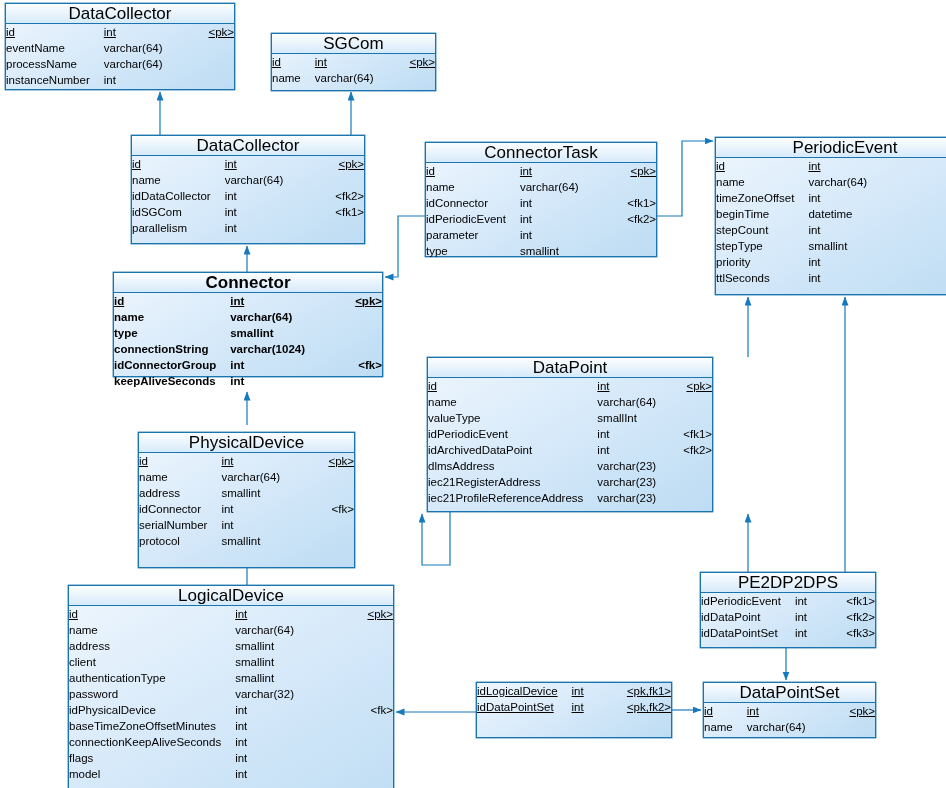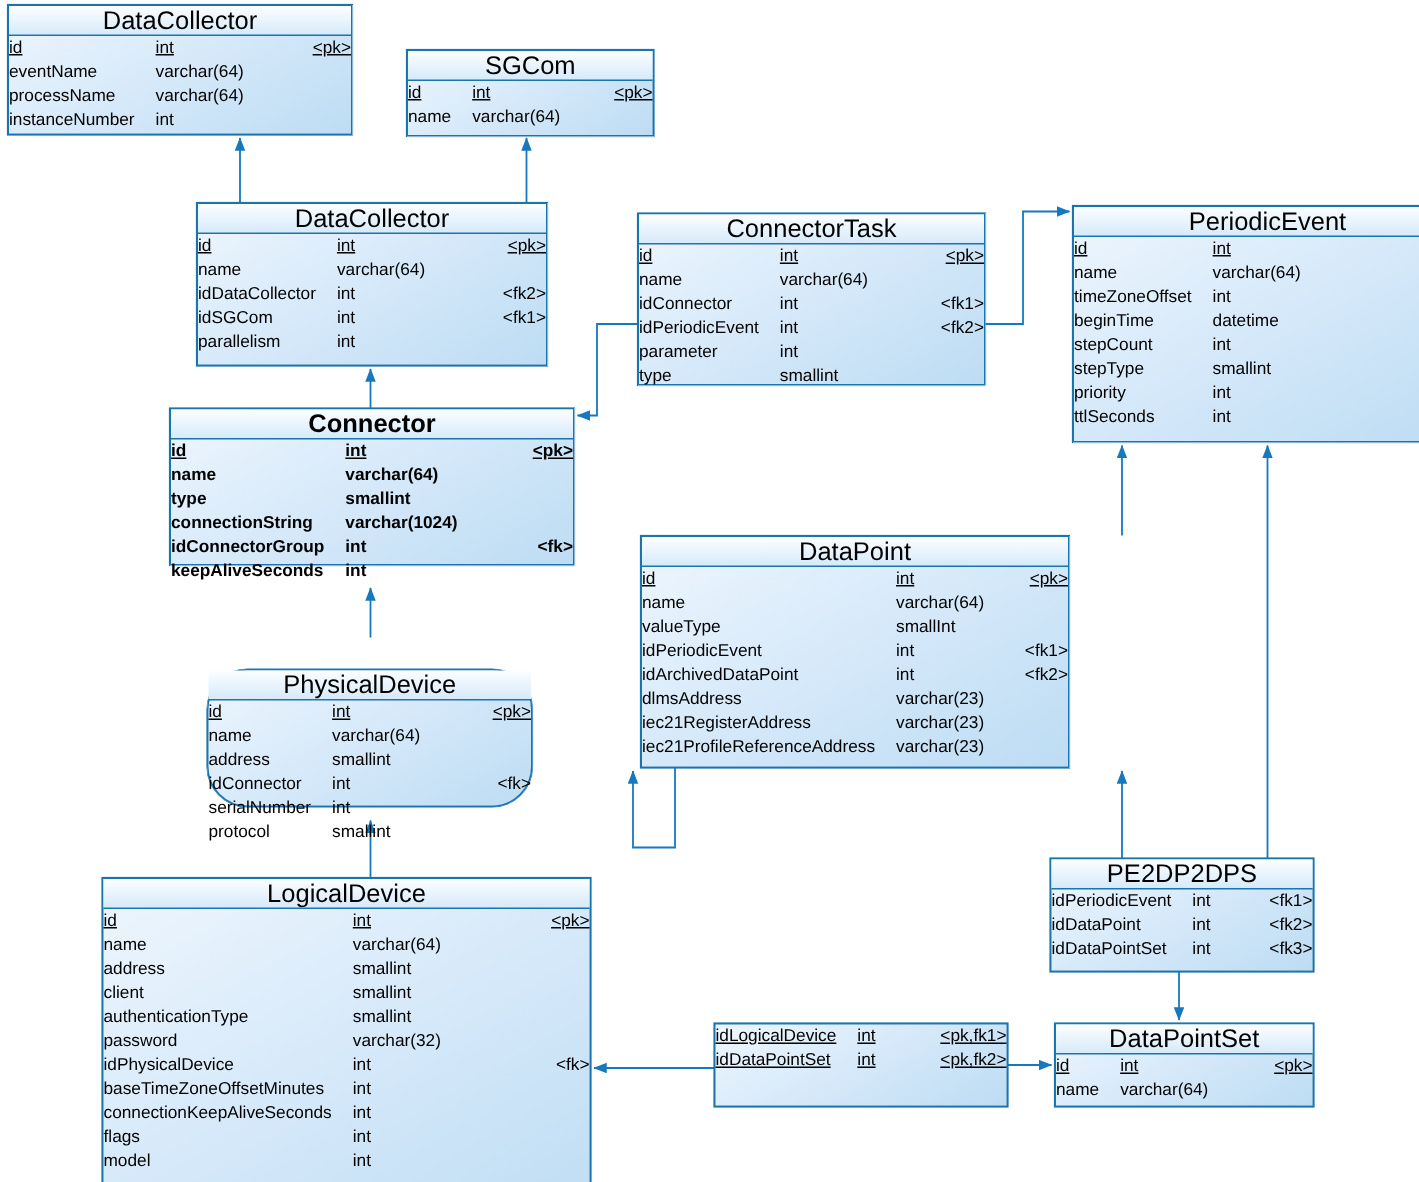--- a/index.html
+++ b/index.html
@@ -283,21 +283,21 @@
           <span class="ctype">varchar(23)</span>
           <span class="ckey"></span>
         </div>
         <div class="trow">
           <span class="cname">iec21ProfileReferenceAddress</span>
           <span class="ctype">varchar(23)</span>
           <span class="ckey"></span>
         </div>
       </div>
     </div>
-    <div class="table" style="left: 138px; top: 446px; width: 217px; height: 92px; border-radius: 27px;">
+    <div class="table" style="left: 138px; top: 432px; width: 217px; height: 136px;">
       <div class="title">PhysicalDevice</div>
       <div class="rows">
         <div class="trow pk">
           <span class="cname">id</span>
           <span class="ctype">int</span>
           <span class="ckey">&lt;pk&gt;</span>
         </div>
         <div class="trow">
           <span class="cname">name</span>
           <span class="ctype">varchar(64)</span>

